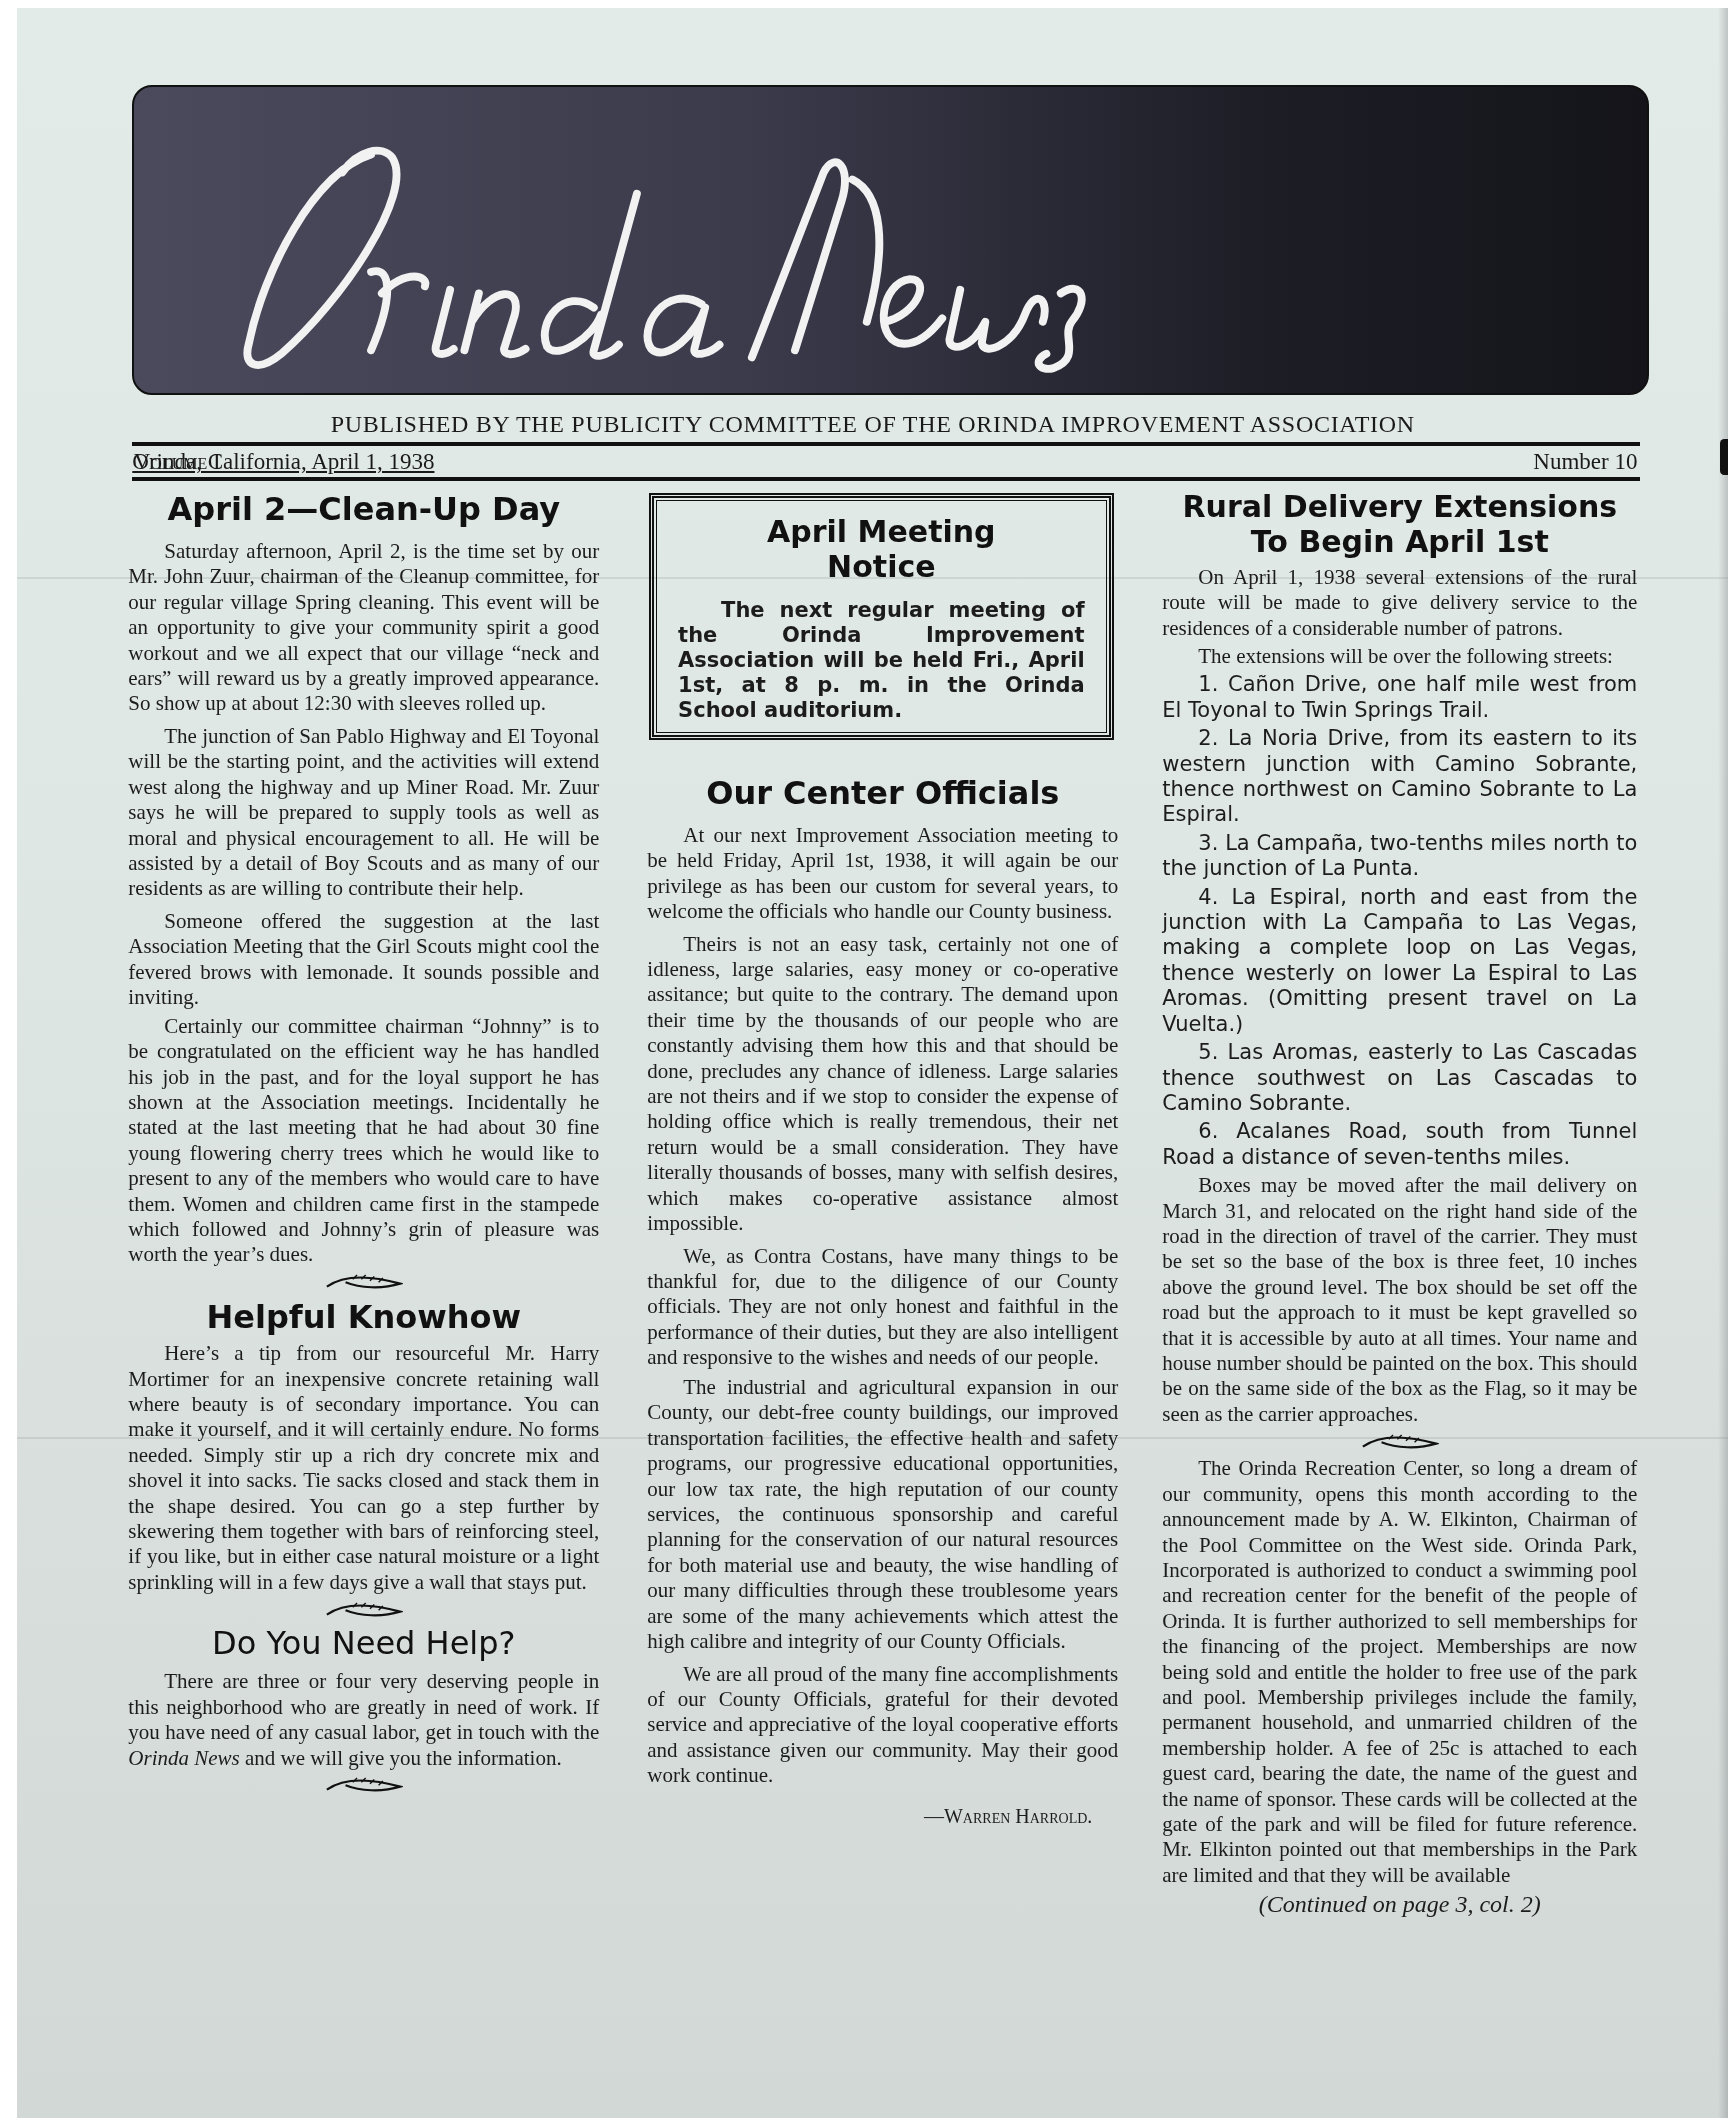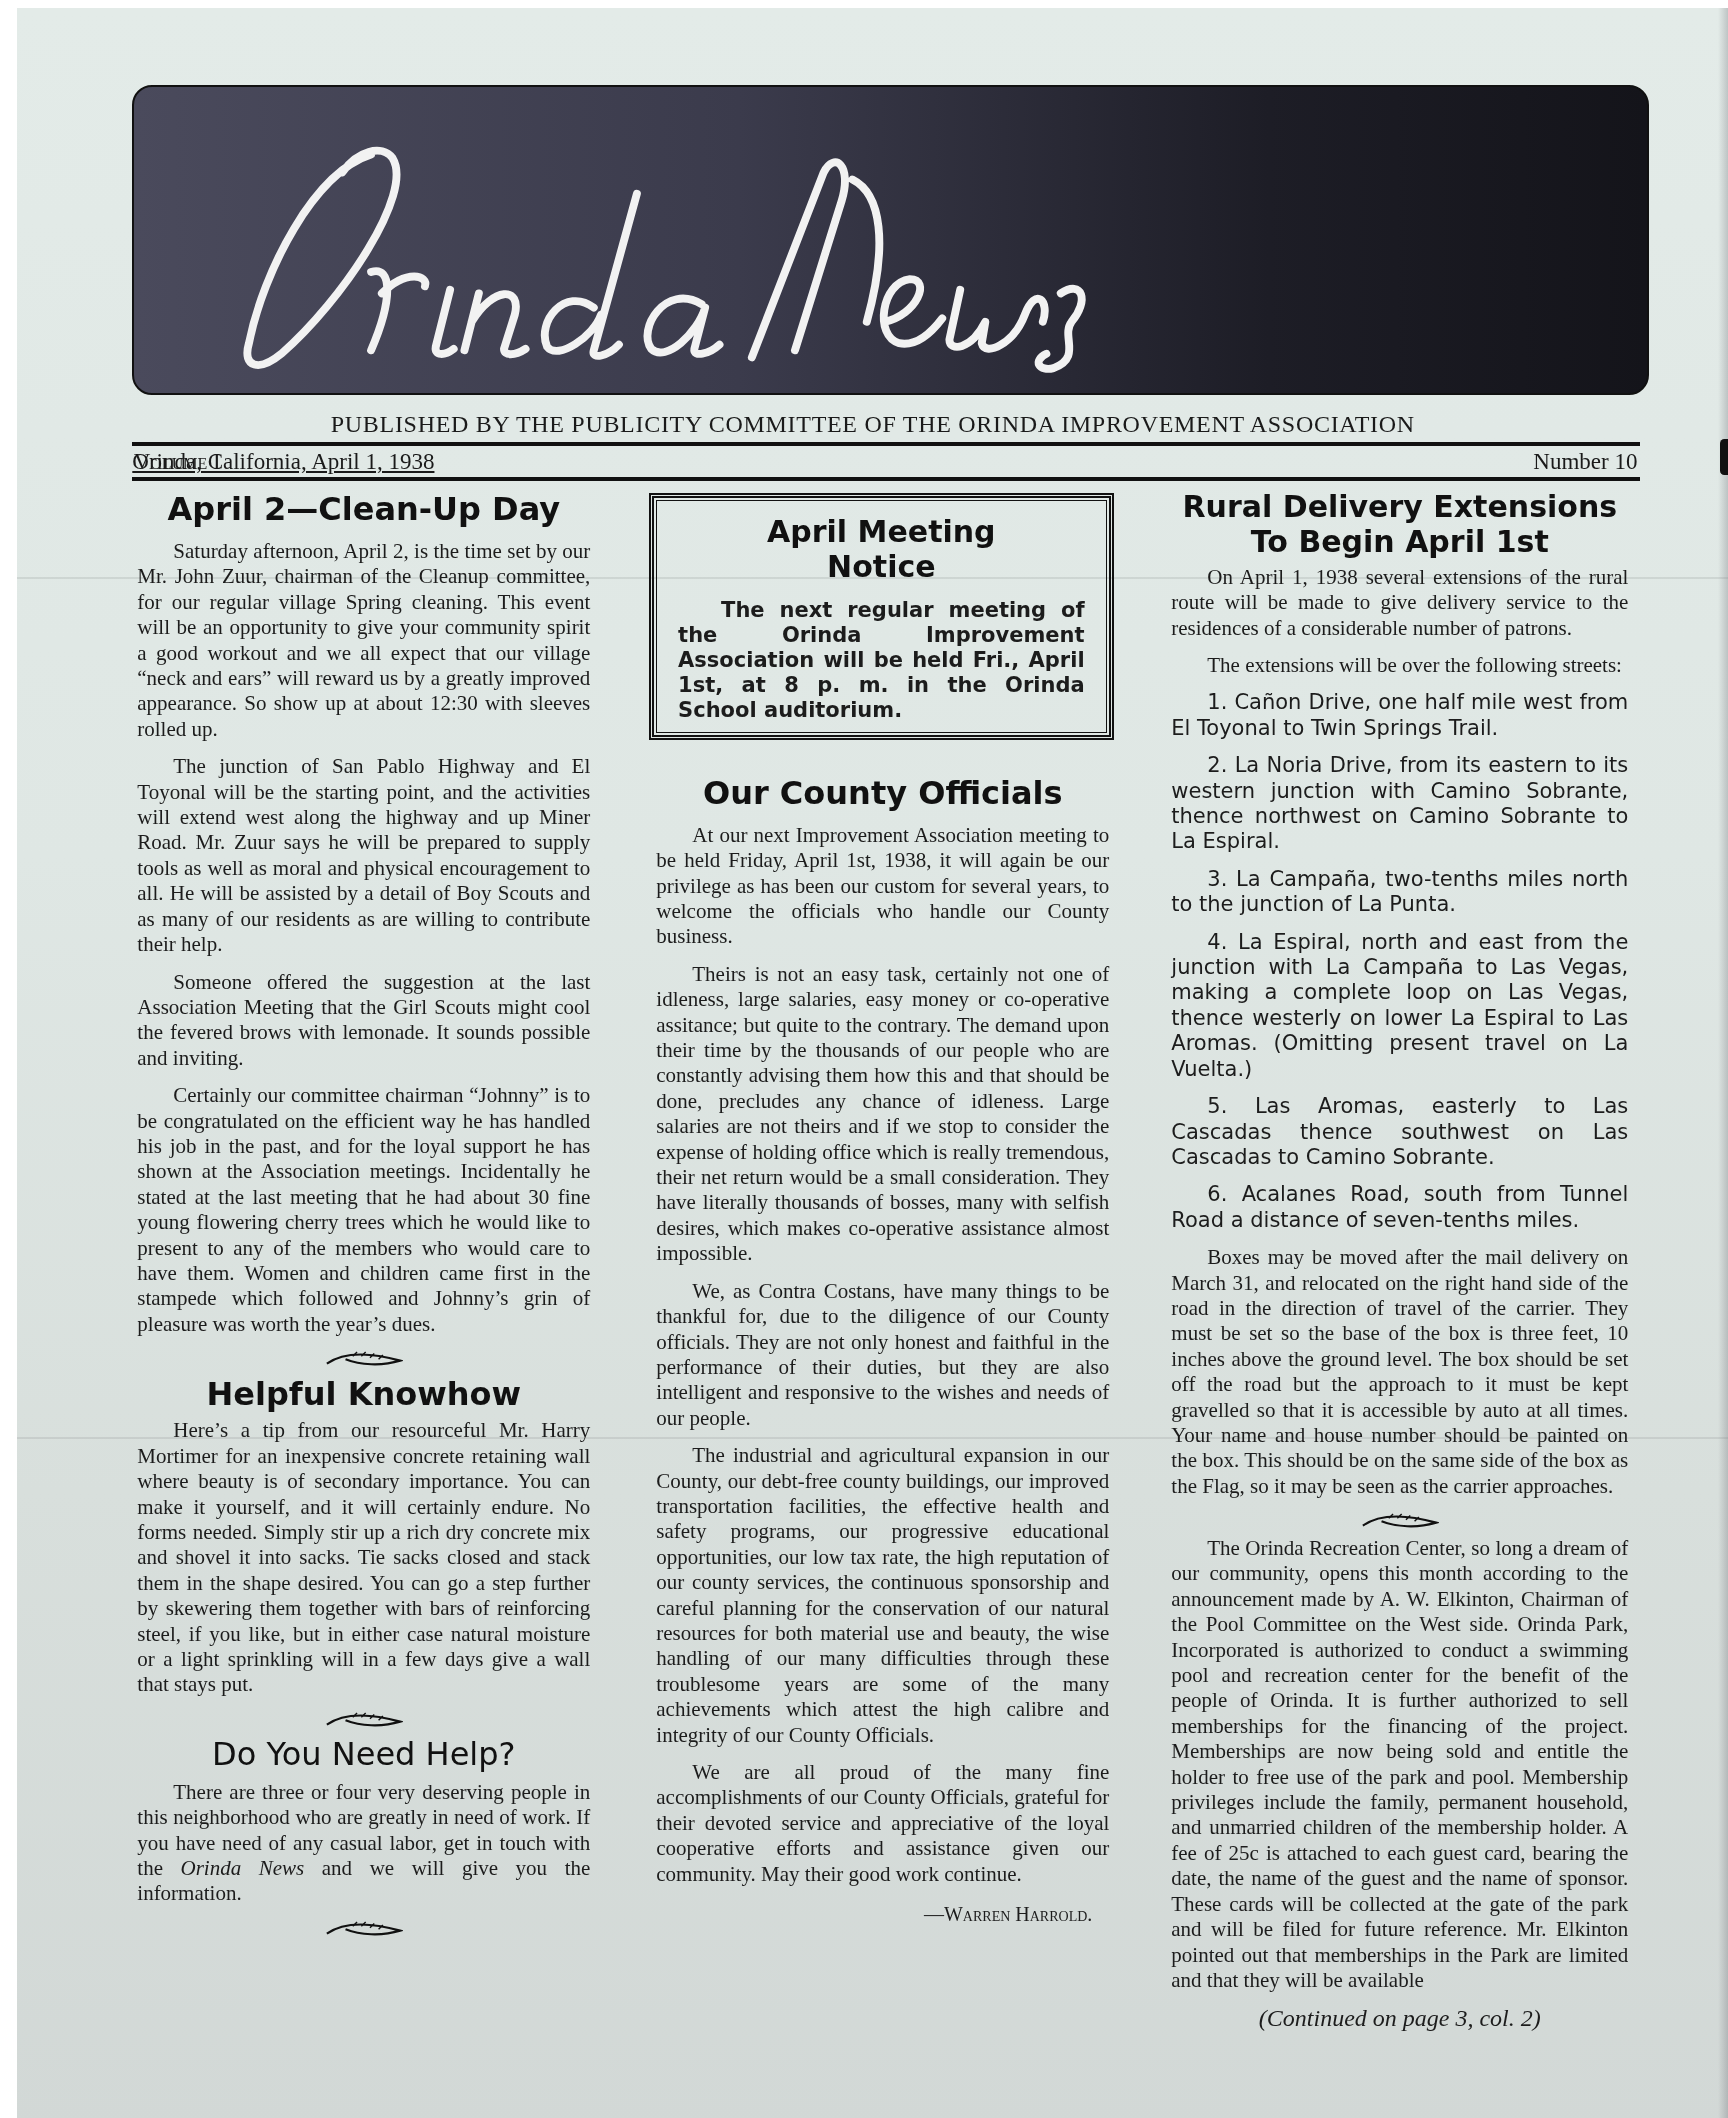--- a/index.html
+++ b/index.html
@@ -40,21 +40,21 @@
 
   .col { position: absolute; top: 481px; font-family: "Liberation Serif", serif; color: #1c1c1c; }
   .col.left { left: 108px; width: 477px; }
   .col.mid { left: 627px; width: 477px; }
   .col.right { left: 1142px; width: 481px; }
 
   .hd { font-family: "DejaVu Sans", sans-serif; font-weight: bold; text-align: center; color: #111; margin: 0; }
   .hd.h1 { font-size: 32px; line-height: 40px; }
   .hd.h2 { font-size: 30px; line-height: 35px; }
   .hd.light { font-weight: normal; font-size: 32px; }
-  p.body { margin: 12px; font-size: 21px; line-height: 25.4px; text-align: justify; text-indent: 36px; }
+  p.body { margin: 3px; font-size: 21px; line-height: 25.4px; text-align: justify; text-indent: 36px; }
   .sans { font-family: "DejaVu Sans", sans-serif; font-size: 17.6px; line-height: 21px; }
   .ornament { display: block; margin: 4.3px auto 5.8px; width: 79px; height: 19px; }
 
   .notice-box {
     position: relative; border: 2.9px double #111; outline: 1.4px solid #111; outline-offset: -8.6px;
     padding: 16px 24.5px 11.5px; margin: 4.3px 7.2px 0 4.3px; box-sizing: border-box;
     border-width: 5px;
   }
   .notice-box .nb-text { font-family: "DejaVu Sans", sans-serif; font-weight: bold; font-size: 21px; line-height: 25px; text-align: justify; text-indent: 43px; margin: 14px 0 0; }
 
@@ -140,21 +140,21 @@
   </div>
 
   <div class="col mid">
     <div class="notice-box">
       <h2 class="hd h2">April Meeting</h2>
       <h2 class="hd h2">Notice</h2>
       <p class="nb-text">The next regular meeting of the Orinda Improvement Association will be held Fri., April 1st, at 8 p. m. in the Orinda School auditorium.</p>
     </div>
 
     <section style="margin-top:33px">
-      <h2 class="hd h1">Our County Officials</h2>
+      <h2 class="hd h1">Our Center Officials</h2>
       <p class="body" style="margin-top:10px">At our next Improvement Association meeting to be held Friday, April 1st, 1938, it will again be our privilege as has been our custom for several years, to welcome the officials who handle our County business.</p>
       <p class="body" style="margin-top:7.2px">Theirs is not an easy task, certainly not one of idleness, large salaries, easy money or co-operative assitance; but quite to the contrary. The demand upon their time by the thousands of our people who are constantly advising them how this and that should be done, precludes any chance of idleness. Large salaries are not theirs and if we stop to consider the expense of holding office which is really tremendous, their net return would be a small consideration. They have literally thousands of bosses, many with selfish desires, which makes co-operative assistance almost impossible.</p>
       <p class="body" style="margin-top:7.2px">We, as Contra Costans, have many things to be thankful for, due to the diligence of our County officials. They are not only honest and faithful in the performance of their duties, but they are also intelligent and responsive to the wishes and needs of our people.</p>
       <p class="body" style="margin-top:4.3px">The industrial and agricultural expansion in our County, our debt-free county buildings, our improved transportation facilities, the effective health and safety programs, our progressive educational opportunities, our low tax rate, the high reputation of our county services, the continuous sponsorship and careful planning for the conservation of our natural resources for both material use and beauty, the wise handling of our many difficulties through these troublesome years are some of the many achievements which attest the high calibre and integrity of our County Officials.</p>
       <p class="body" style="margin-top:7.2px">We are all proud of the many fine accomplishments of our County Officials, grateful for their devoted service and appreciative of the loyal cooperative efforts and assistance given our community. May their good work continue.</p>
       <div class="signoff">—Warren Harrold.</div>
     </section>
   </div>
 
   <div class="col right">

